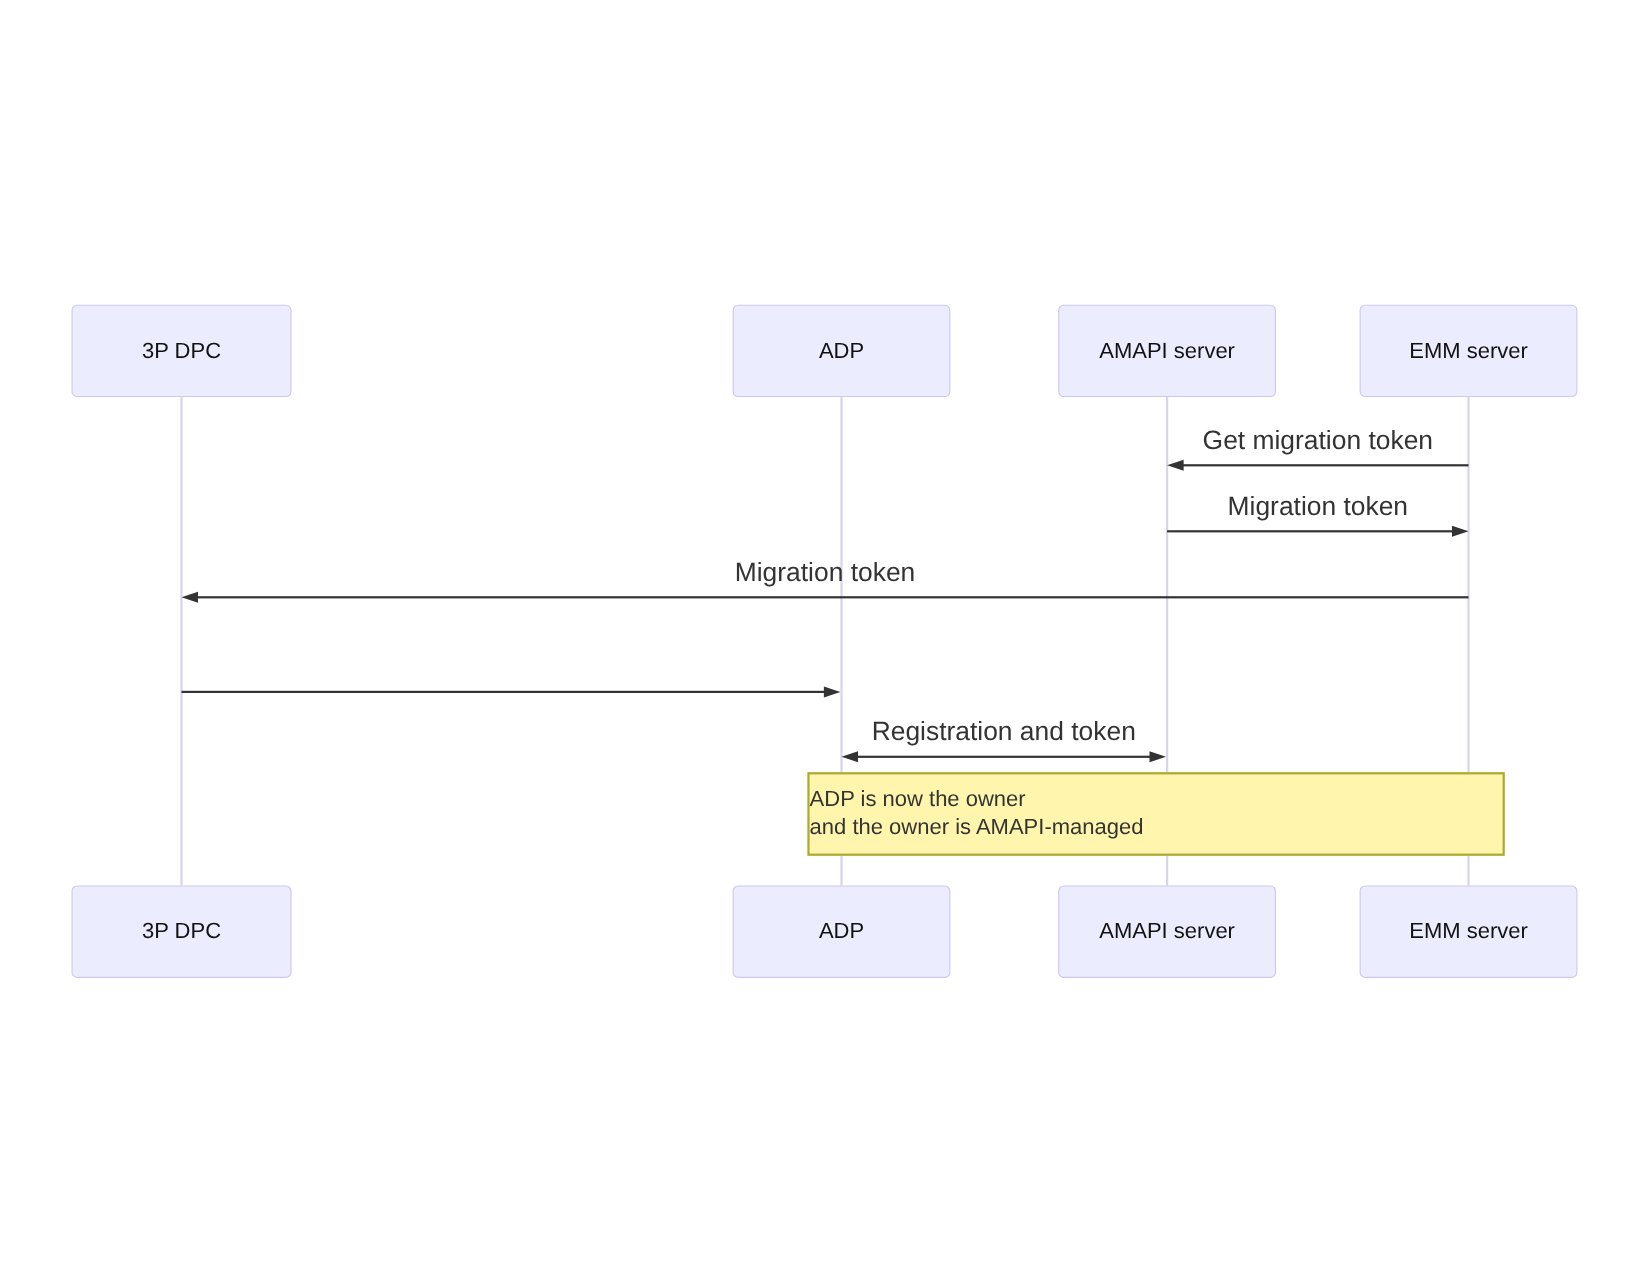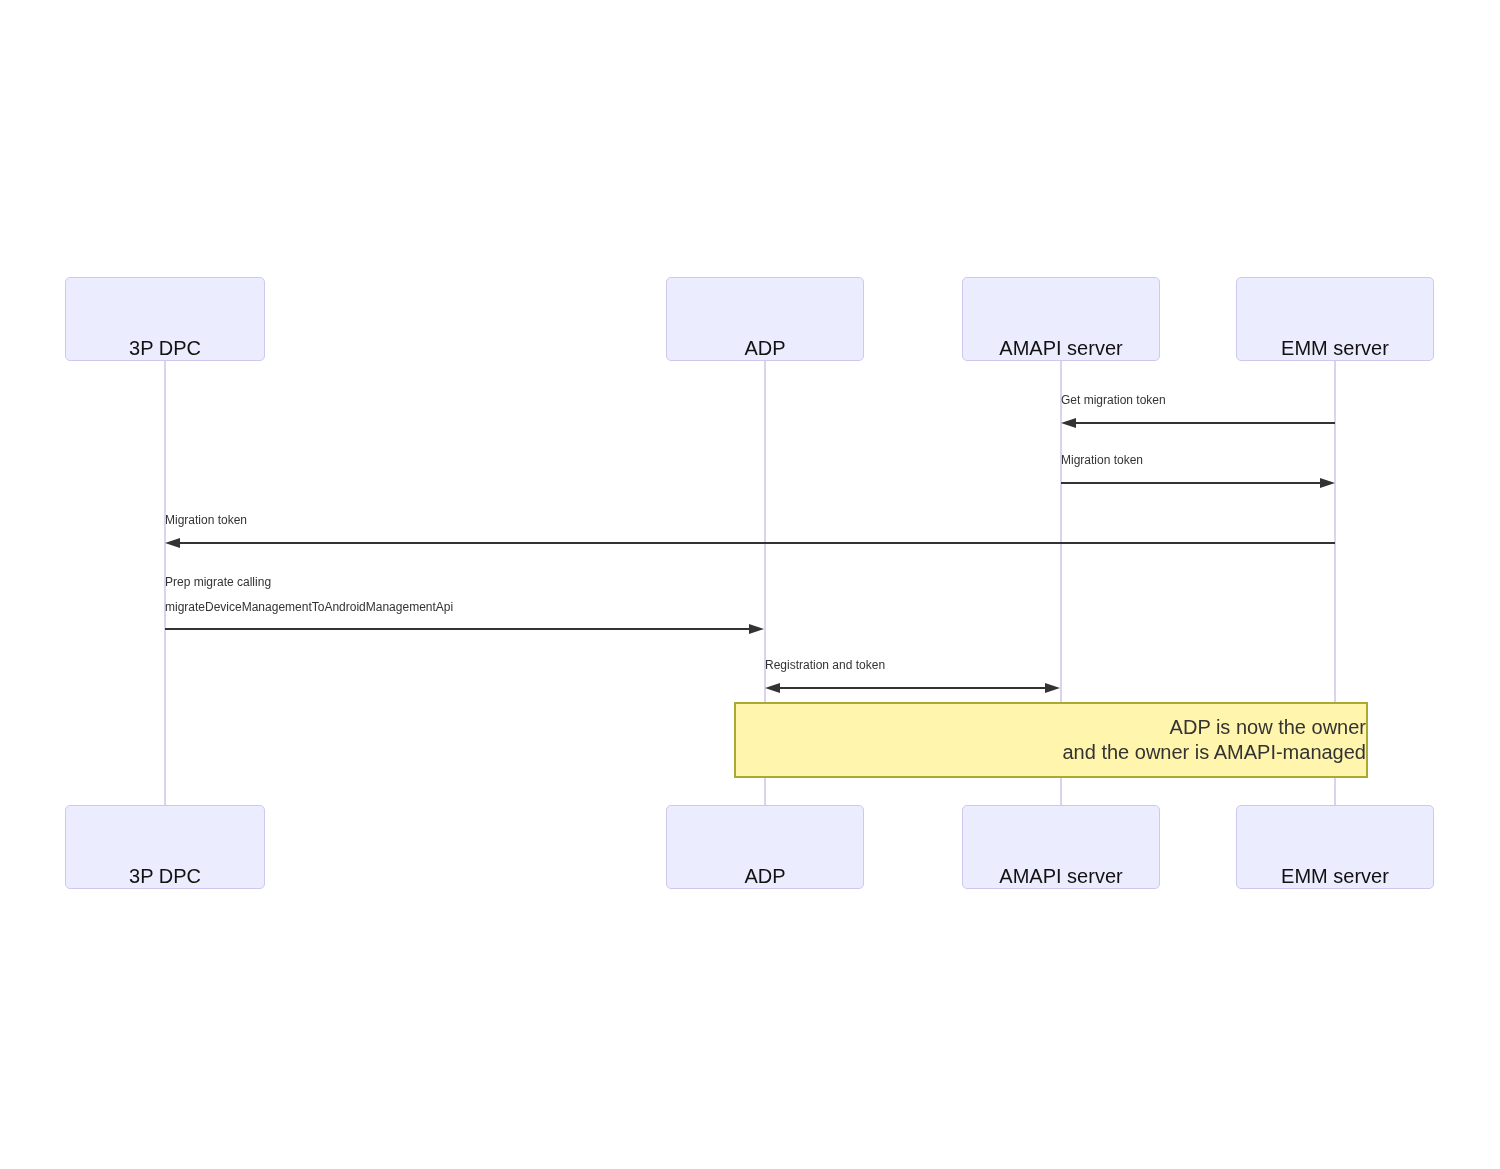--- a/index.html
+++ b/index.html
@@ -12,36 +12,36 @@
     overflow: hidden;
   }
   .actor {
     position: absolute;
     height: 84px;
     background: #ECECFF;
     border: 1.5px solid #CFC7EE;
     border-radius: 5px;
     box-sizing: border-box;
     display: flex;
-    align-items: flex-end;
+    align-items: center;
     justify-content: center;
     font-size: 20px;
     color: #111111;
   }
   .lifeline {
     position: absolute;
     top: 361px;
     height: 444px;
     width: 2px;
     background: #D9D3EE;
   }
   .mlabel {
     position: absolute;
-    text-align: left;
-    font-size: 12px;
+    text-align: center;
+    font-size: 24px;
     line-height: 25px;
     color: #333333;
     white-space: nowrap;
   }
   .mline {
     position: absolute;
     height: 2px;
     background: #333333;
   }
   .ah {
@@ -55,21 +55,21 @@
   .ah-right { border-left: 15px solid #333333; }
   .note {
     position: absolute;
     left: 734px;
     top: 702px;
     width: 634px;
     height: 76px;
     background: #FFF5AD;
     border: 2px solid #AAAA33;
     box-sizing: border-box;
-    text-align: right;
+    text-align: left;
     font-size: 20px;
     line-height: 25px;
     color: #333333;
     padding-top: 11px;
   }
 </style>
 </head>
 <body>
 
 <div class="stage">
@@ -97,24 +97,20 @@
   <div class="ah ah-left" style="left:1061px; top:418px;"></div>
 
   <div class="mlabel" style="left:1061px; top:448px; width:274px;">Migration token</div>
   <div class="mline" style="left:1061px; top:482px; width:262px;"></div>
   <div class="ah ah-right" style="left:1320px; top:478px;"></div>
 
   <div class="mlabel" style="left:165px; top:508px; width:1170px;">Migration token</div>
   <div class="mline" style="left:177px; top:542px; width:1158px;"></div>
   <div class="ah ah-left" style="left:165px; top:538px;"></div>
 
-  <div class="mlabel" style="left:165px; top:570px; width:600px;">
-    <div>Prep migrate calling</div>
-    <div>migrateDeviceManagementToAndroidManagementApi</div>
-  </div>
   <div class="mline" style="left:165px; top:628px; width:587px;"></div>
   <div class="ah ah-right" style="left:749px; top:624px;"></div>
 
   <div class="mlabel" style="left:765px; top:653px; width:295px;">Registration and token</div>
   <div class="mline" style="left:777px; top:687px; width:271px;"></div>
   <div class="ah ah-left" style="left:765px;  top:683px;"></div>
   <div class="ah ah-right" style="left:1045px; top:683px;"></div>
 
   <div class="note">
     <div>ADP is now the owner</div>

